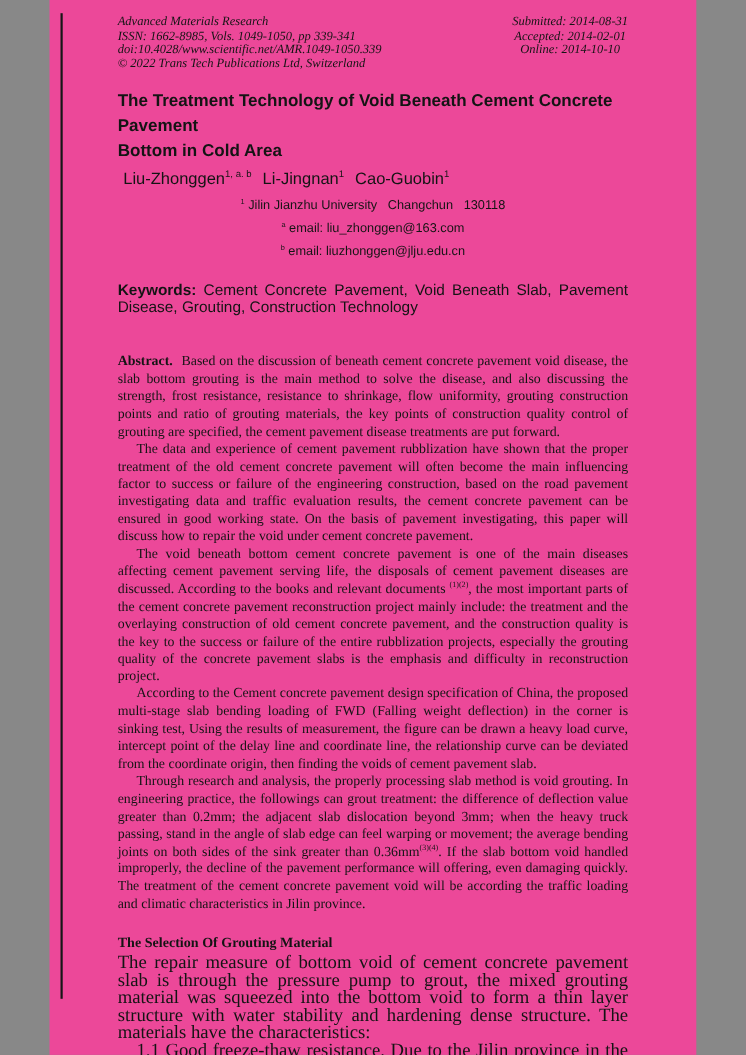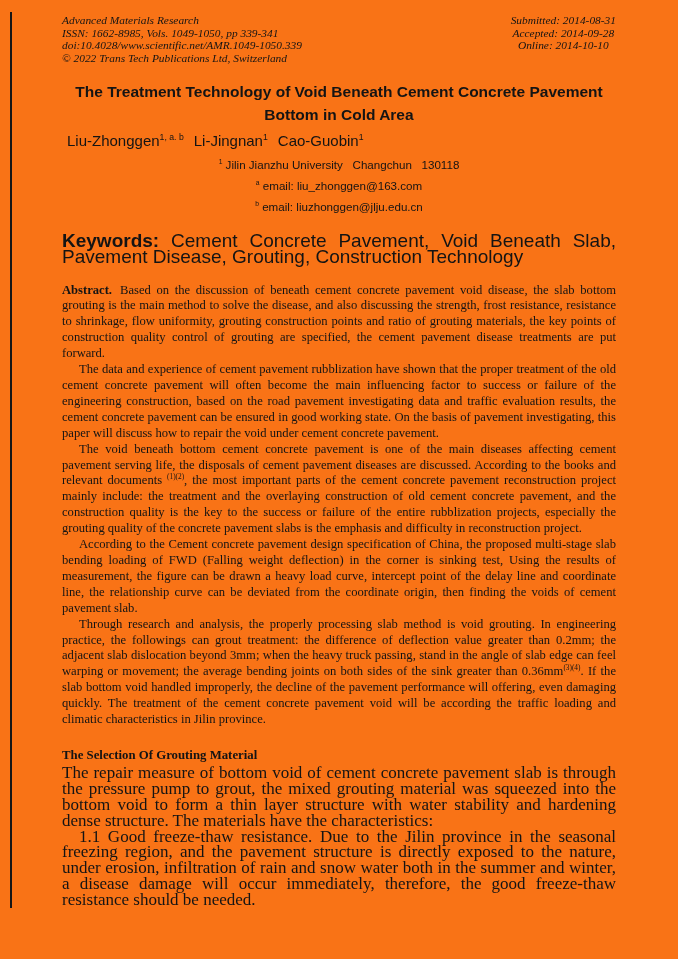--- a/index.html
+++ b/index.html
@@ -1,43 +1,43 @@
 <!DOCTYPE html>
 <html><head>
 <meta charset="utf-8">
 <style>
   html,body{margin:0;padding:0;background:#888;}
   .page{
     position:relative;
-    width:678px;height:959px;
-    background:#f97316;
+    width:588px;height:959px;
+    background:#ec4899;
     color:#141414;
     overflow:hidden;
     margin:0 auto;
     font-family:"Liberation Serif", serif;
   }
   .content{padding:14px 62px 0 62px;}
   .scan-line{position:absolute;left:10px;top:12px;width:2px;height:896px;background:#161616;}
   
   .jheader{display:flex;justify-content:space-between;font-style:italic;font-size:11.4px;line-height:12.6px;}
   .jheader .right{text-align:center;}
   
-  .title-block{margin-top:17px;text-align:center;font-family:"Liberation Sans", sans-serif;font-weight:bold;font-size:15.5px;line-height:22.6px;}
+  .title-block{margin-top:17px;font-family:"Liberation Sans", sans-serif;font-weight:bold;font-size:15.5px;line-height:22.6px;}
   
   .authors{margin-top:4px;text-align:left;font-family:"Liberation Sans", sans-serif;font-size:15px;line-height:20px;}
   .authors .author{margin:0 5px;}
   sup{font-size:0.58em;line-height:0;vertical-align:super;}
   
   .affil{margin-top:7px;text-align:center;font-family:"Liberation Sans", sans-serif;font-size:11.6px;line-height:14px;white-space:pre;}
   .email-line{margin-top:7px;text-align:center;font-family:"Liberation Sans", sans-serif;font-size:11.6px;line-height:14px;}
   
-  .keywords{margin-top:19px;font-family:"Liberation Sans", sans-serif;font-size:19px;line-height:16px;text-align:justify;}
+  .keywords{margin-top:19px;font-family:"Liberation Sans", sans-serif;font-size:14px;line-height:16px;text-align:justify;}
   .keywords .kw-label{font-weight:bold;}
   
-  .body-block{margin-top:18px;font-size:12.6px;line-height:15.9px;}
+  .body-block{margin-top:34px;font-size:12.6px;line-height:15.9px;}
   .body-para{margin:0;text-align:justify;}
   .body-para.indent{text-indent:17px;}
   .body-para .lead{margin-right:8px;}
   .section-heading{margin-top:19px;font-weight:bold;font-size:12.8px;line-height:16px;}
   .section-paras{margin-top:2px;font-size:17px;line-height:15.9px;}
 </style>
 </head>
 <body>
 
 <div class="page">
@@ -47,21 +47,21 @@
 
     <div class="jheader">
       <div class="left" id="jh-left">
           <div>Advanced Materials Research</div>
           <div>ISSN: 1662-8985, Vols. 1049-1050, pp 339-341</div>
           <div>doi:10.4028/www.scientific.net/AMR.1049-1050.339</div>
           <div>© 2022 Trans Tech Publications Ltd, Switzerland</div>
         </div>
       <div class="right" id="jh-right">
           <div>Submitted: 2014-08-31</div>
-          <div>Accepted: 2014-09-28</div>
+          <div>Accepted: 2014-02-01</div>
           <div>Online: 2014-10-10</div>
         </div>
     </div>
 
     <div class="title-block" id="title-block">
         <div>The Treatment Technology of Void Beneath Cement Concrete Pavement</div>
         <div>Bottom in Cold Area</div>
       </div>
 
     <div class="authors" id="authors-line"><span class="author">Liu-Zhonggen<sup>1, a. b</sup></span><span class="author">Li-Jingnan<sup>1</sup></span><span class="author">Cao-Guobin<sup>1</sup></span></div>

